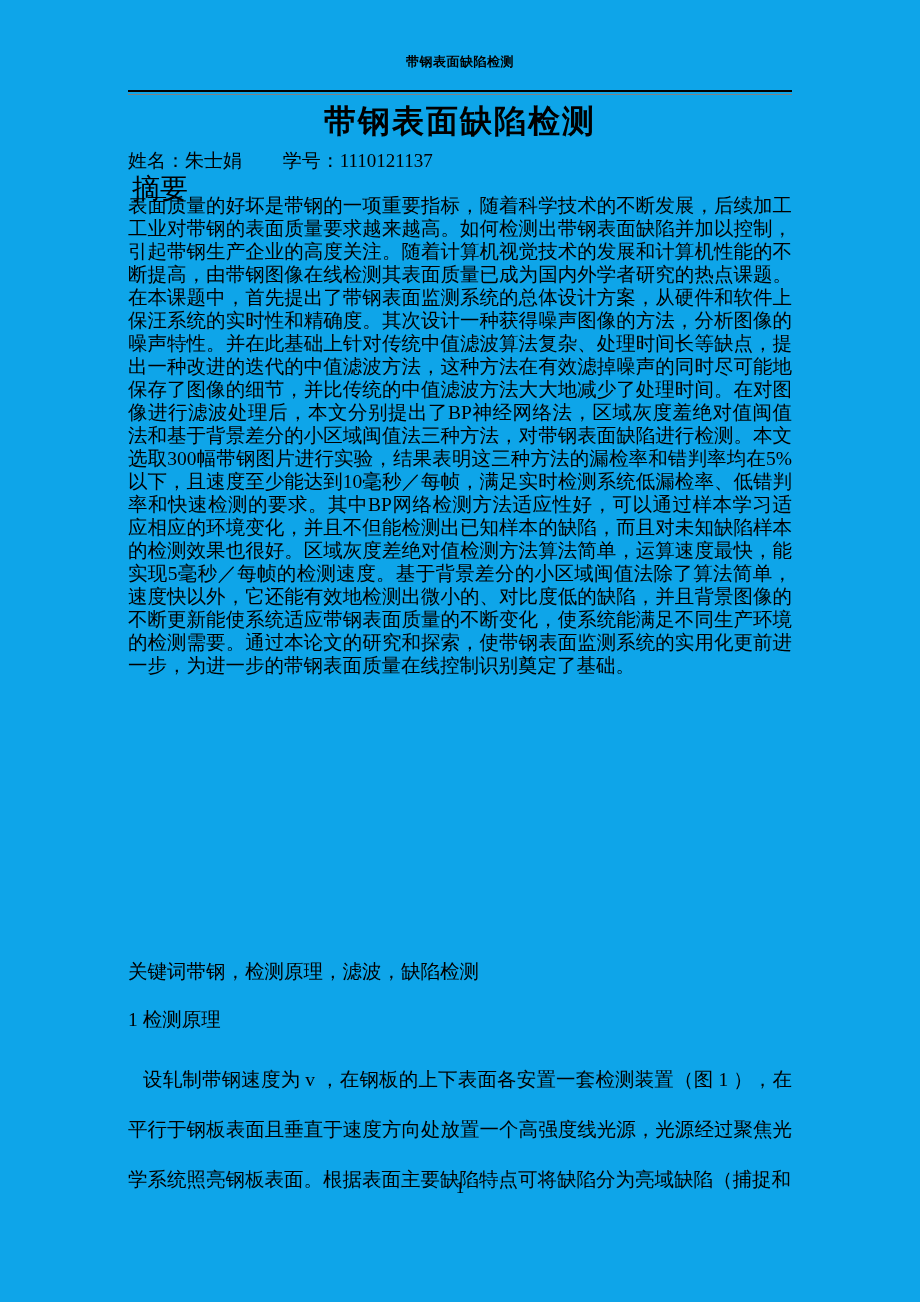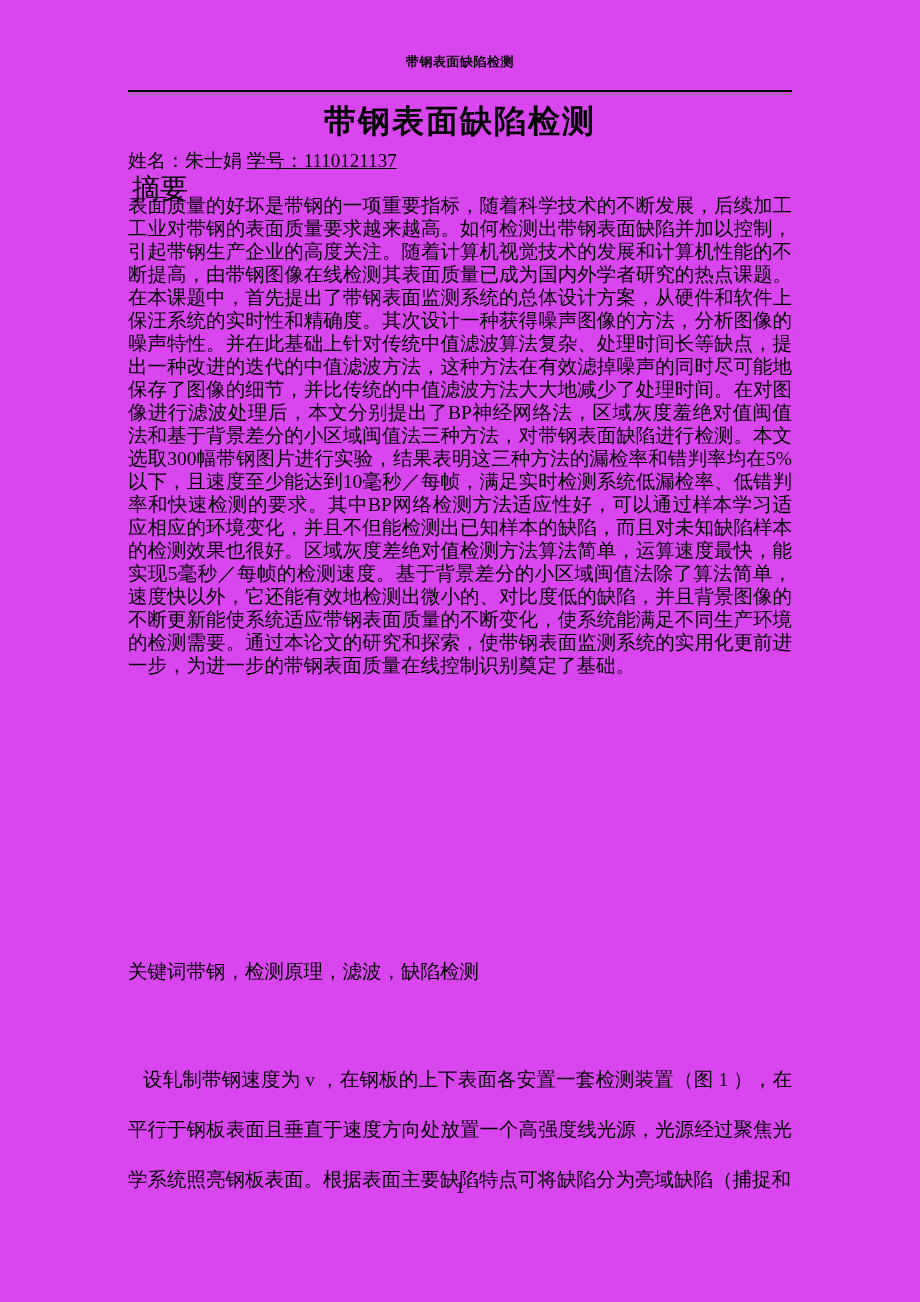--- a/index.html
+++ b/index.html
@@ -4,21 +4,21 @@
 <style>
   html, body {
     margin: 0;
     padding: 0;
     background: #ffffff;
   }
   .page {
     position: relative;
     width: 920px;
     height: 1302px;
-    background: #d946ef;
+    background: #0ea5e9;
     color: #000000;
     font-family: "Liberation Serif", "DejaVu Serif", serif;
     overflow: hidden;
   }
   .header-text {
     position: absolute;
     top: 53px;
     left: 128px;
     width: 664px;
     text-align: center;
@@ -47,21 +47,21 @@
     white-space: nowrap;
   }
   .meta-line {
     position: absolute;
     top: 148px;
     left: 128px;
     font-size: 19px;
     white-space: nowrap;
   }
   .meta-line .student-id {
-    text-decoration: underline;
+    margin-left: 36px;
   }
   .abstract-heading {
     position: absolute;
     top: 170px;
     left: 132px;
     font-size: 28px;
     font-weight: normal;
   }
   .abstract-text {
     position: absolute;
@@ -124,18 +124,19 @@
     <span class="student-name">姓名：朱士娟</span>
     <span class="student-id">学号：1110121137</span>
   </div>
 
   <div class="abstract-heading">摘要</div>
 
   <div class="abstract-text">表面质量的好坏是带钢的一项重要指标，随着科学技术的不断发展，后续加工工业对带钢的表面质量要求越来越高。如何检测出带钢表面缺陷并加以控制，引起带钢生产企业的高度关注。随着计算机视觉技术的发展和计算机性能的不断提高，由带钢图像在线检测其表面质量已成为国内外学者研究的热点课题。在本课题中，首先提出了带钢表面监测系统的总体设计方案，从硬件和软件上保汪系统的实时性和精确度。其次设计一种获得噪声图像的方法，分析图像的噪声特性。并在此基础上针对传统中值滤波算法复杂、处理时间长等缺点，提出一种改进的迭代的中值滤波方法，这种方法在有效滤掉噪声的同时尽可能地保存了图像的细节，并比传统的中值滤波方法大大地减少了处理时间。在对图像进行滤波处理后，本文分别提出了BP神经网络法，区域灰度羞绝对值闽值法和基于背景差分的小区域闽值法三种方法，对带钢表面缺陷进行检测。本文选取300幅带钢图片进行实验，结果表明这三种方法的漏检率和错判率均在5%以下，且速度至少能达到10毫秒／每帧，满足实时检测系统低漏检率、低错判率和快速检测的要求。其中BP网络检测方法适应性好，可以通过样本学习适应相应的环境变化，并且不但能检测出已知样本的缺陷，而且对未知缺陷样本的检测效果也很好。区域灰度差绝对值检测方法算法简单，运算速度最快，能实现5毫秒／每帧的检测速度。基于背景差分的小区域闽值法除了算法简单，速度快以外，它还能有效地检测出微小的、对比度低的缺陷，并且背景图像的不断更新能使系统适应带钢表面质量的不断变化，使系统能满足不同生产环境的检测需要。通过本论文的研究和探索，使带钢表面监测系统的实用化更前进一步，为进一步的带钢表面质量在线控制识别奠定了基础。</div>
 
   <div class="keywords-line">关键词带钢，检测原理，滤波，缺陷检测</div>
 
+  <div class="section-heading">1 检测原理</div>
 
   <div class="section-paragraph">设轧制带钢速度为 v ，在钢板的上下表面各安置一套检测装置（图 1 ），在平行于钢板表面且垂直于速度方向处放置一个高强度线光源，光源经过聚焦光学系统照亮钢板表面。根据表面主要缺陷特点可将缺陷分为亮域缺陷（捕捉和</div>
 
   <div class="page-number">1</div>
 
 </div>
 
 </body></html>

